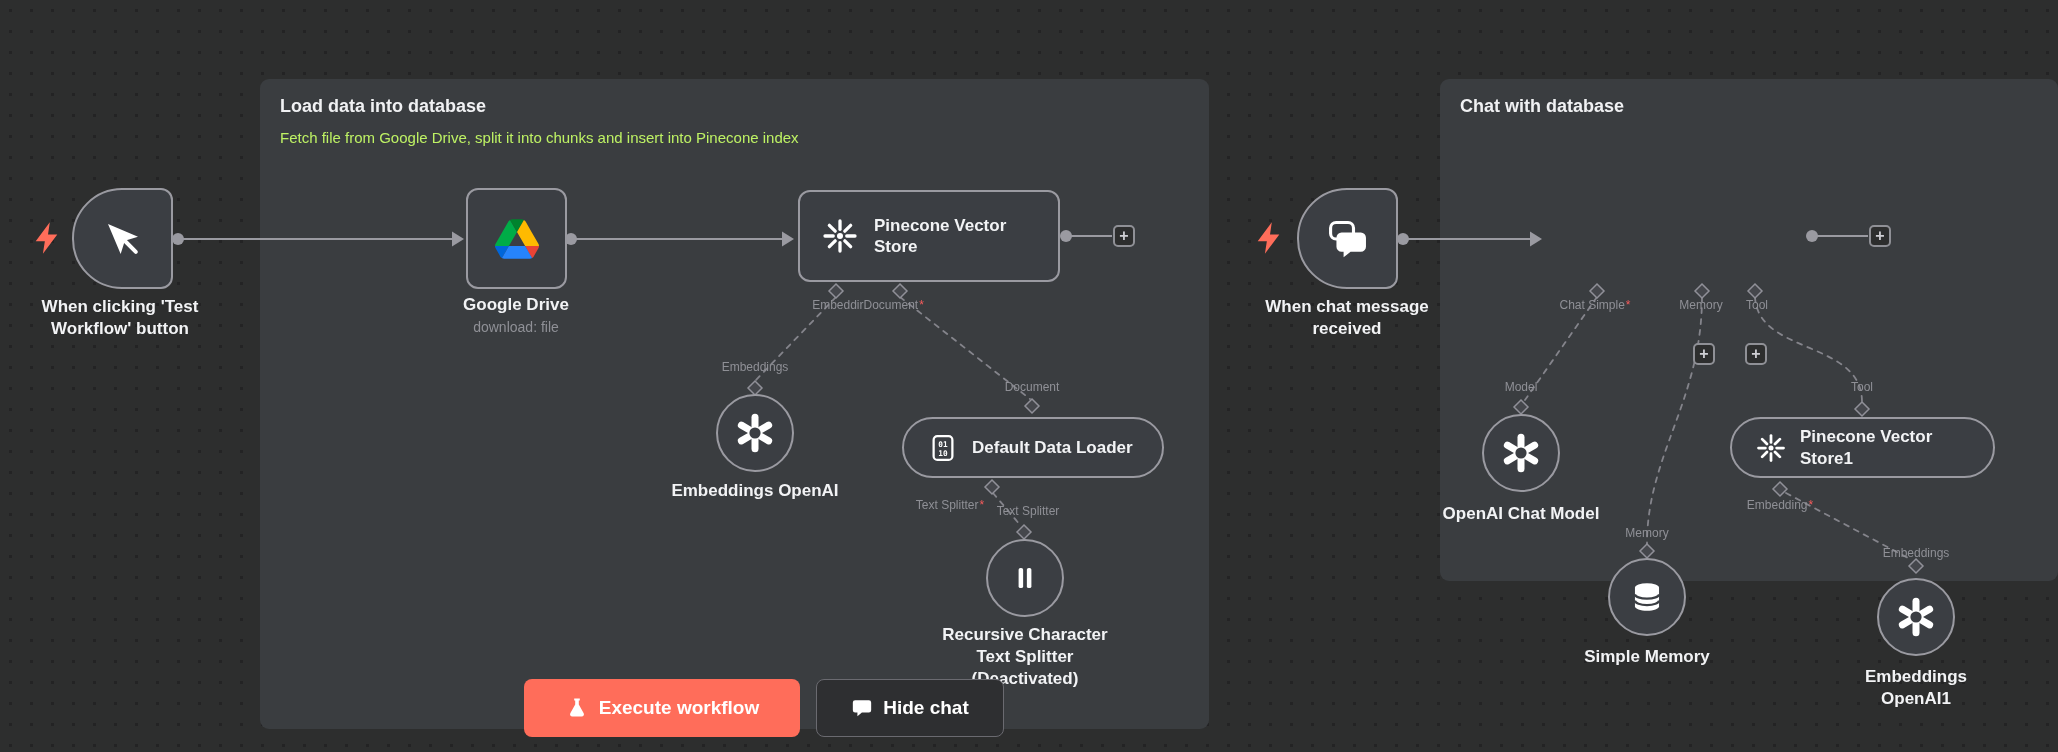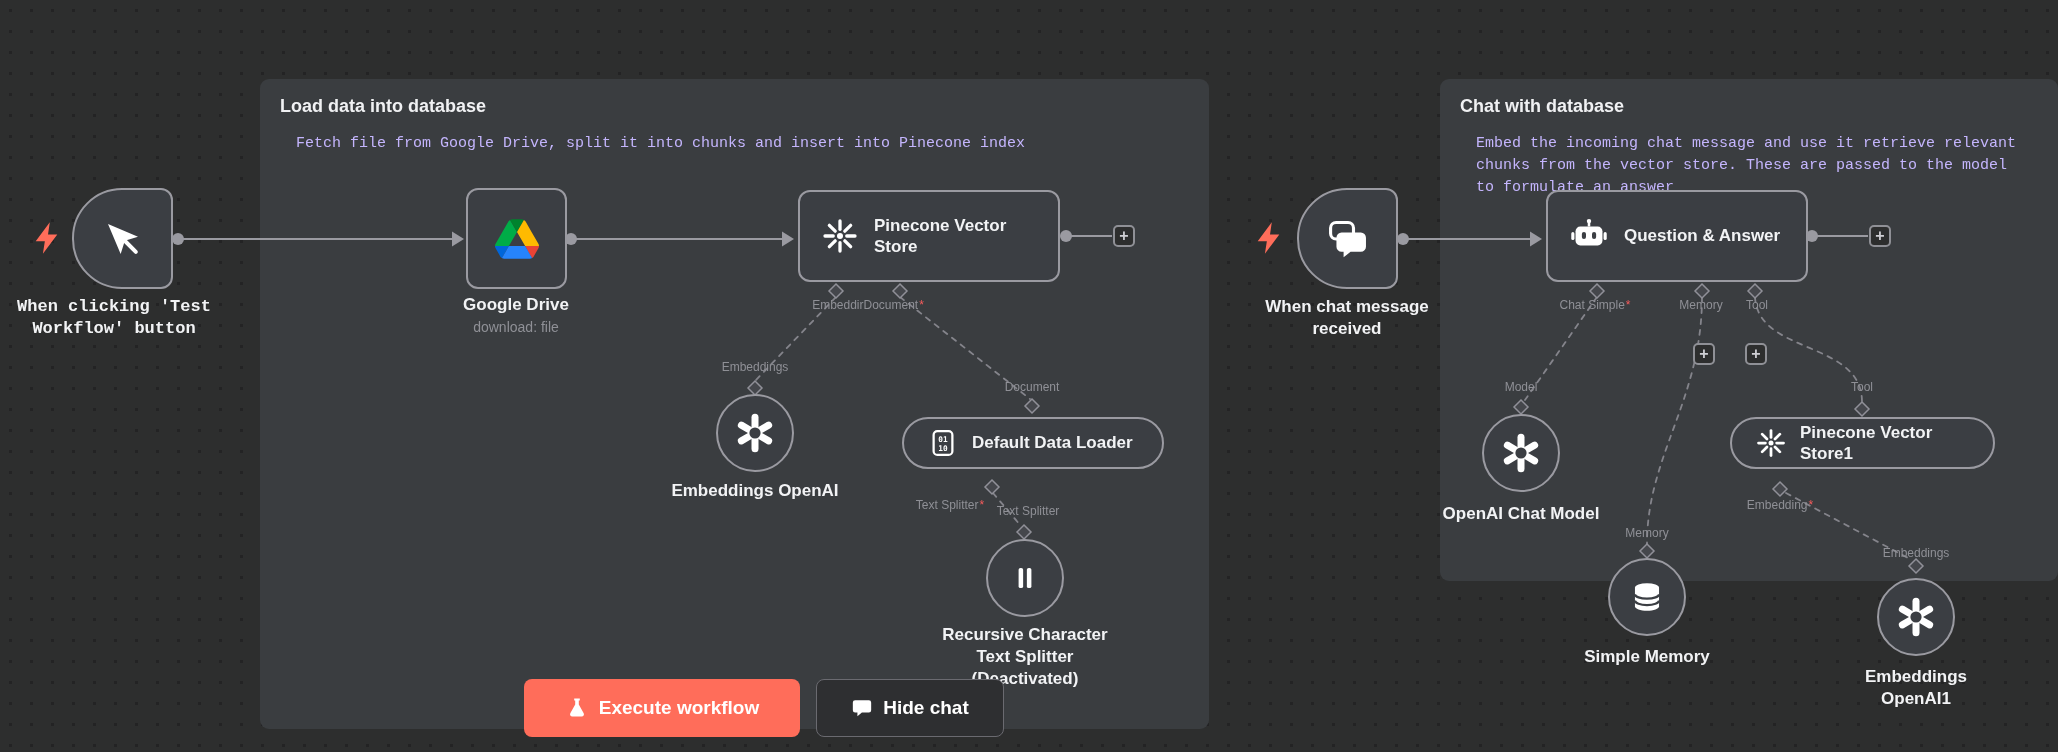--- a/index.html
+++ b/index.html
@@ -4,27 +4,27 @@
 <style>
   html,body{margin:0;padding:0;background:#2d2e2e;font-family:"Liberation Sans",sans-serif;}
   #canvas{
     position:relative;width:2058px;height:752px;overflow:hidden;
     background-color:#2d2e2e;
     background-image:radial-gradient(circle,#232324 1.7px,transparent 2px);
     background-size:21px 21px;
   }
   .sticky{position:absolute;background:#3a3d40;border-radius:9px;padding:17px 20px;box-sizing:border-box;z-index:1;}
   .sticky h2{margin:0 0 10px;font-size:18px;font-weight:bold;color:#f0f1f3;}
-  .sticky p{margin:16px;font-size:15px;color:#c4b5fd;line-height:1.45;font-family:Liberation Mono, monospace;}
+  .sticky p{margin:0;font-size:15px;color:#bef264;line-height:1.45;}
   .wires{position:absolute;left:0;top:0;z-index:2;pointer-events:none;}
   .node{position:absolute;background:#3b3e43;border:2px solid #9a9aa1;box-sizing:border-box;z-index:3;display:flex;align-items:center;justify-content:center;cursor:pointer;}
   .node.square{width:101px;height:101px;border-radius:12px;}
   .node.trigger{border-radius:50px 12px 12px 50px;}
   .node.wide{width:262px;height:92px;border-radius:12px;justify-content:flex-start;padding-left:22px;gap:16px;}
-  .node.pill{height:52px;border-radius:34px;justify-content:flex-start;padding-left:24px;gap:14px;}
+  .node.pill{height:61px;border-radius:34px;justify-content:flex-start;padding-left:24px;gap:14px;}
   .node.circle{width:78px;height:78px;border-radius:50%;}
   .node-title{font-size:17px;font-weight:bold;color:#f2f3f5;line-height:1.25;white-space:pre;}
   .node-label{position:absolute;transform:translateX(-50%);text-align:center;font-size:17px;font-weight:bold;color:#f2f3f5;line-height:1.3;white-space:pre;z-index:3;}
   .node-sub{position:absolute;transform:translateX(-50%);text-align:center;font-size:14px;color:#8f9096;z-index:3;white-space:nowrap;}
   .port-label{position:absolute;transform:translateX(-50%);font-size:12px;color:#8f9096;white-space:nowrap;z-index:3;}
   .req{color:#f65b5b;margin-left:1px;}
   .plus{position:absolute;width:22px;height:22px;border:2px solid #8f9096;border-radius:5px;background:#2d2e2e;color:#cfcfd4;display:flex;align-items:center;justify-content:center;font-size:16px;font-weight:bold;z-index:3;cursor:pointer;box-sizing:border-box;line-height:1;}
   .bolt{position:absolute;z-index:3;}
   .icon{display:flex;align-items:center;justify-content:center;}
   .btn{position:absolute;display:flex;align-items:center;justify-content:center;gap:10px;border-radius:8px;font-size:19px;font-weight:bold;color:#ffffff;z-index:4;cursor:pointer;box-sizing:border-box;}
@@ -35,21 +35,20 @@
 <body>
 
 <div id="canvas">
 
   <div class="sticky" style="left:260px;top:79px;width:949px;height:650px;">
     <h2>Load data into database</h2>
     <p>Fetch file from Google Drive, split it into chunks and insert into Pinecone index</p>
   </div>
   <div class="sticky" style="left:1440px;top:79px;width:618px;height:502px;">
     <h2>Chat with database</h2>
-    <p>Embed the incoming chat message and use it retrieve relevant chunks from the vector store. These are passed to the model to formulate an answer</p>
   </div>
 
   <svg class="wires" width="2058" height="752" viewBox="0 0 2058 752">
 
     <g stroke="#9a9aa1" stroke-width="2.2" fill="none">
       <path d="M178 239 H452"></path>
       <path d="M571 239 H782"></path>
       <path d="M1066 236 H1112"></path>
       <path d="M1403 239 H1530"></path>
       <path d="M1812 236 H1868"></path>
@@ -109,21 +108,21 @@
   </span>
 
   <div class="node square trigger" style="left:72px;top:188px;">
     <span class="icon">
       <svg width="40" height="40" viewBox="0 0 24 24">
           <path d="M3 3l7.6 18 2.5-7.9 7.9-2.5z" fill="#fff"></path>
           <path d="M13.5 13.5l6.2 6.2" stroke="#fff" stroke-width="2.4" stroke-linecap="round"></path>
         </svg>
     </span>
   </div>
-  <div class="node-label" style="left:114px;top:296px;font-family:Liberation Mono, monospace;">When clicking 'Test
+  <div class="node-label" style="left:120px;top:296px;">When clicking 'Test
 Workflow' button</div>
 
   <div class="node square" style="left:466px;top:188px;">
     <span class="icon">
       <svg width="44" height="40" viewBox="0 0 87.3 78">
         <path fill="#0066da" d="M6.6 66.85l3.85 6.65c.8 1.4 1.95 2.5 3.3 3.3l13.75-23.8H0c0 1.55.4 3.1 1.2 4.5z"></path>
         <path fill="#00ac47" d="M43.65 25L29.9 1.2c-1.35.8-2.5 1.9-3.3 3.3l-25.4 44A9.06 9.06 0 000 53h27.5z"></path>
         <path fill="#ea4335" d="M73.55 76.8c1.35-.8 2.5-1.9 3.3-3.3l1.6-2.75L86.1 57.5c.8-1.4 1.2-2.95 1.2-4.5H59.8l5.85 11.5z"></path>
         <path fill="#00832d" d="M43.65 25L57.4 1.2C56.05.4 54.5 0 52.9 0H34.4c-1.6 0-3.15.45-4.5 1.2z"></path>
         <path fill="#2684fc" d="M59.8 53H27.5L13.75 76.8c1.35.8 2.9 1.2 4.5 1.2h50.8c1.6 0 3.15-.45 4.5-1.2z"></path>
@@ -225,34 +224,20 @@
     <span class="icon">
       <svg width="44" height="44" viewBox="0 0 24 24">
         <rect x="2.5" y="3" width="12.5" height="9" rx="3" fill="none" stroke="#fff" stroke-width="1.7"></rect>
         <path d="M8.5 8.5H19a2.8 2.8 0 012.8 2.8v4.9A2.8 2.8 0 0119 19h-5.6L9.6 22v-3H8.5a2.8 2.8 0 01-2.8-2.8v-4.9A2.8 2.8 0 018.5 8.5z" fill="#fff"></path>
       </svg>
     </span>
   </div>
   <div class="node-label" style="left:1347px;top:296px;">When chat message
 received</div>
 
-  <div class="node wide" style="left:1546px;top:190px;">
-    <span class="icon">
-      <svg width="38" height="38" viewBox="0 0 24 24">
-        <circle cx="12" cy="2.6" r="1.4" fill="#fff"></circle>
-          <rect x="11.2" y="3.4" width="1.6" height="2.6" fill="#fff"></rect>
-        <rect x="3.5" y="6" width="17" height="12" rx="3" fill="#fff"></rect>
-        <rect x="0.8" y="9.5" width="2" height="5" rx="1" fill="#fff"></rect>
-          <rect x="21.2" y="9.5" width="2" height="5" rx="1" fill="#fff"></rect>
-        <rect x="7.5" y="9.5" width="2.6" height="4.4" rx="1.3" fill="#3b3e43"></rect>
-          <rect x="13.9" y="9.5" width="2.6" height="4.4" rx="1.3" fill="#3b3e43"></rect>
-      </svg>
-    </span>
-    <span class="node-title">Question &amp; Answer</span>
-  </div>
   <div class="plus" style="left:1869px;top:225px;">
       <span>+</span>
     </div>
 
   <div class="port-label" style="left:1595px;top:298px;"><span>Chat Simple</span><span class="req">*</span></div>
   <div class="port-label" style="left:1701px;top:298px;">Memory</div>
   <div class="port-label" style="left:1757px;top:298px;">Tool</div>
   <div class="plus" style="left:1693px;top:343px;">
       <span>+</span>
     </div>

